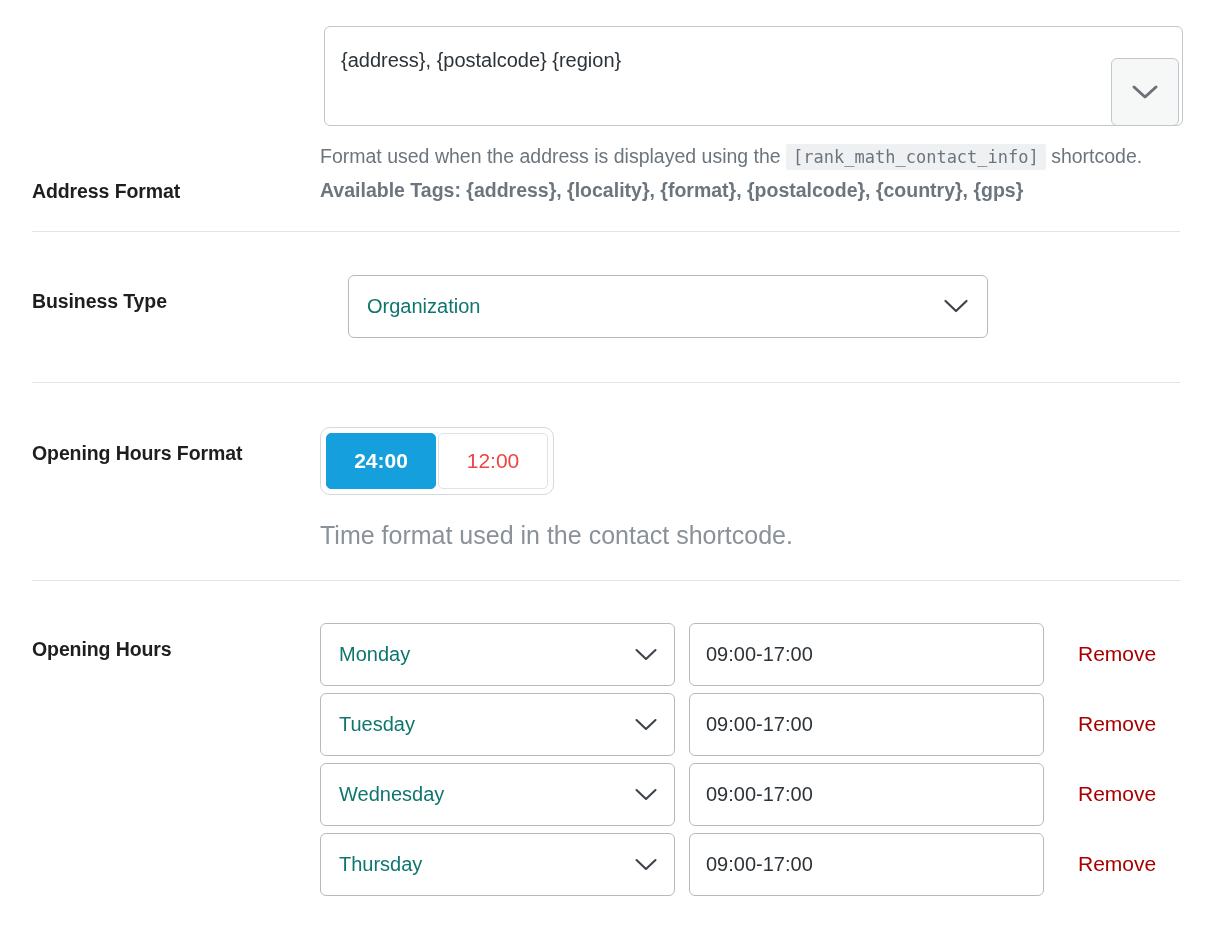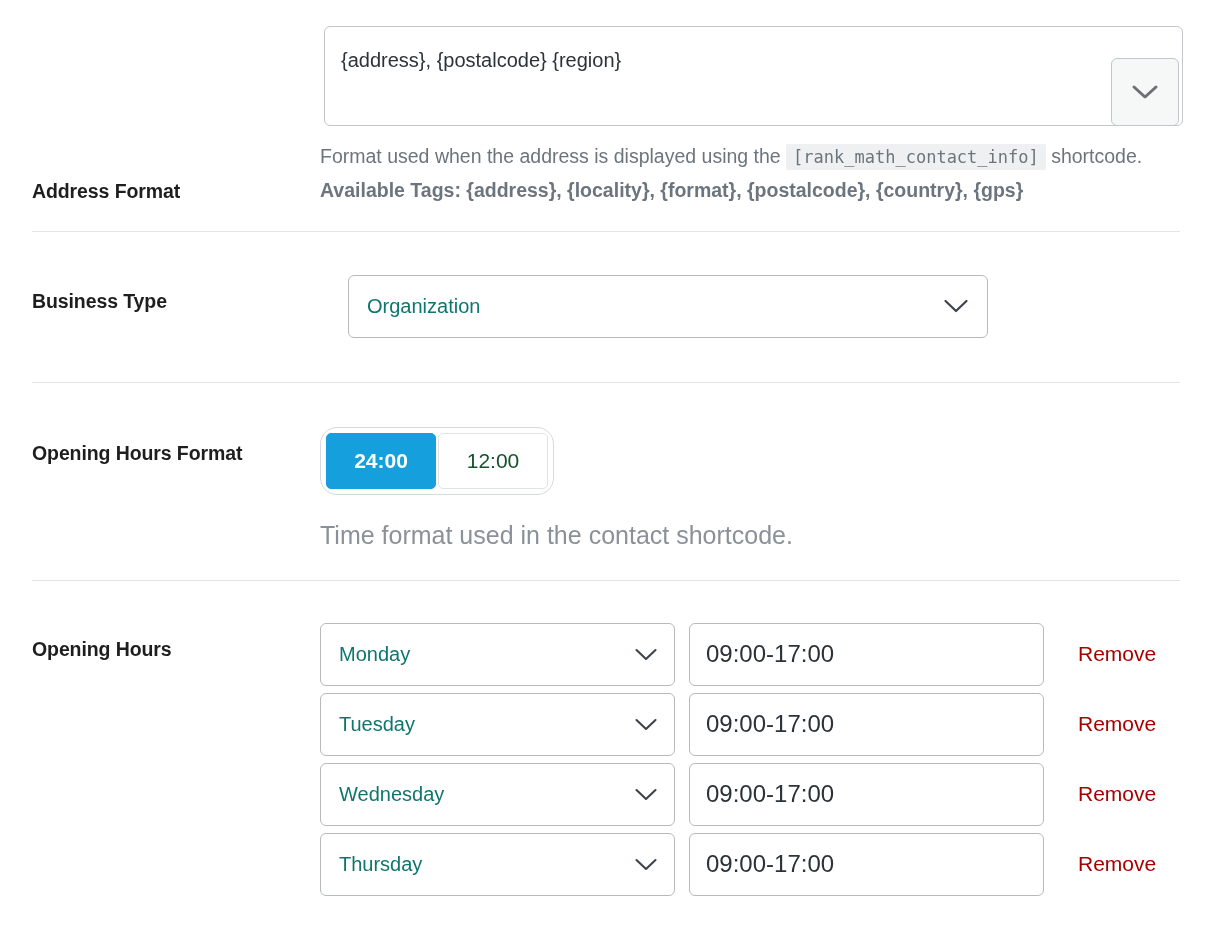--- a/index.html
+++ b/index.html
@@ -140,40 +140,40 @@
     width: 640px;
     height: 63px;
     padding: 0 18px 0 18px;
   }
   .business-sel .sel-value { padding-left: 0px; }
 
   
   .toggle-group {
     display: inline-flex;
     border: 1px solid #d5d9dc;
-    border-radius: 17px;
+    border-radius: 10px;
     padding: 5px;
     background: #fff;
     gap: 2px;
   }
   .toggle-btn {
     font-family: "Liberation Sans", sans-serif;
     font-size: 21px;
     font-weight: 700;
     width: 110px;
     height: 56px;
     border-radius: 5px;
     display: flex;
     align-items: center;
     justify-content: center;
     cursor: pointer;
     box-sizing: border-box;
     border: 1px solid transparent;
     background: #fff;
-    color: #14532d;
+    color: #ef4444;
     font-weight: 400;
   }
   .toggle-btn.active {
     background: #159fdd;
     color: #ffffff;
     border-color: #159fdd;
     font-weight: 700;
   }
   .toggle-btn.inactive {
     border-color: #e0e3e6;
@@ -200,21 +200,21 @@
   }
   .time-input {
     box-sizing: border-box;
     width: 355px;
     height: 63px;
     margin-left: 14px;
     border: 1px solid #b6babd;
     border-radius: 6px;
     background: #fff;
     font-family: "Liberation Sans", sans-serif;
-    font-size: 24px;
+    font-size: 20px;
     color: #2c3338;
     padding: 0 16px;
     outline: none;
   }
   .remove-link {
     margin-left: 34px;
     font-size: 21px;
     color: #a80000;
     text-decoration: none;
     cursor: pointer;

